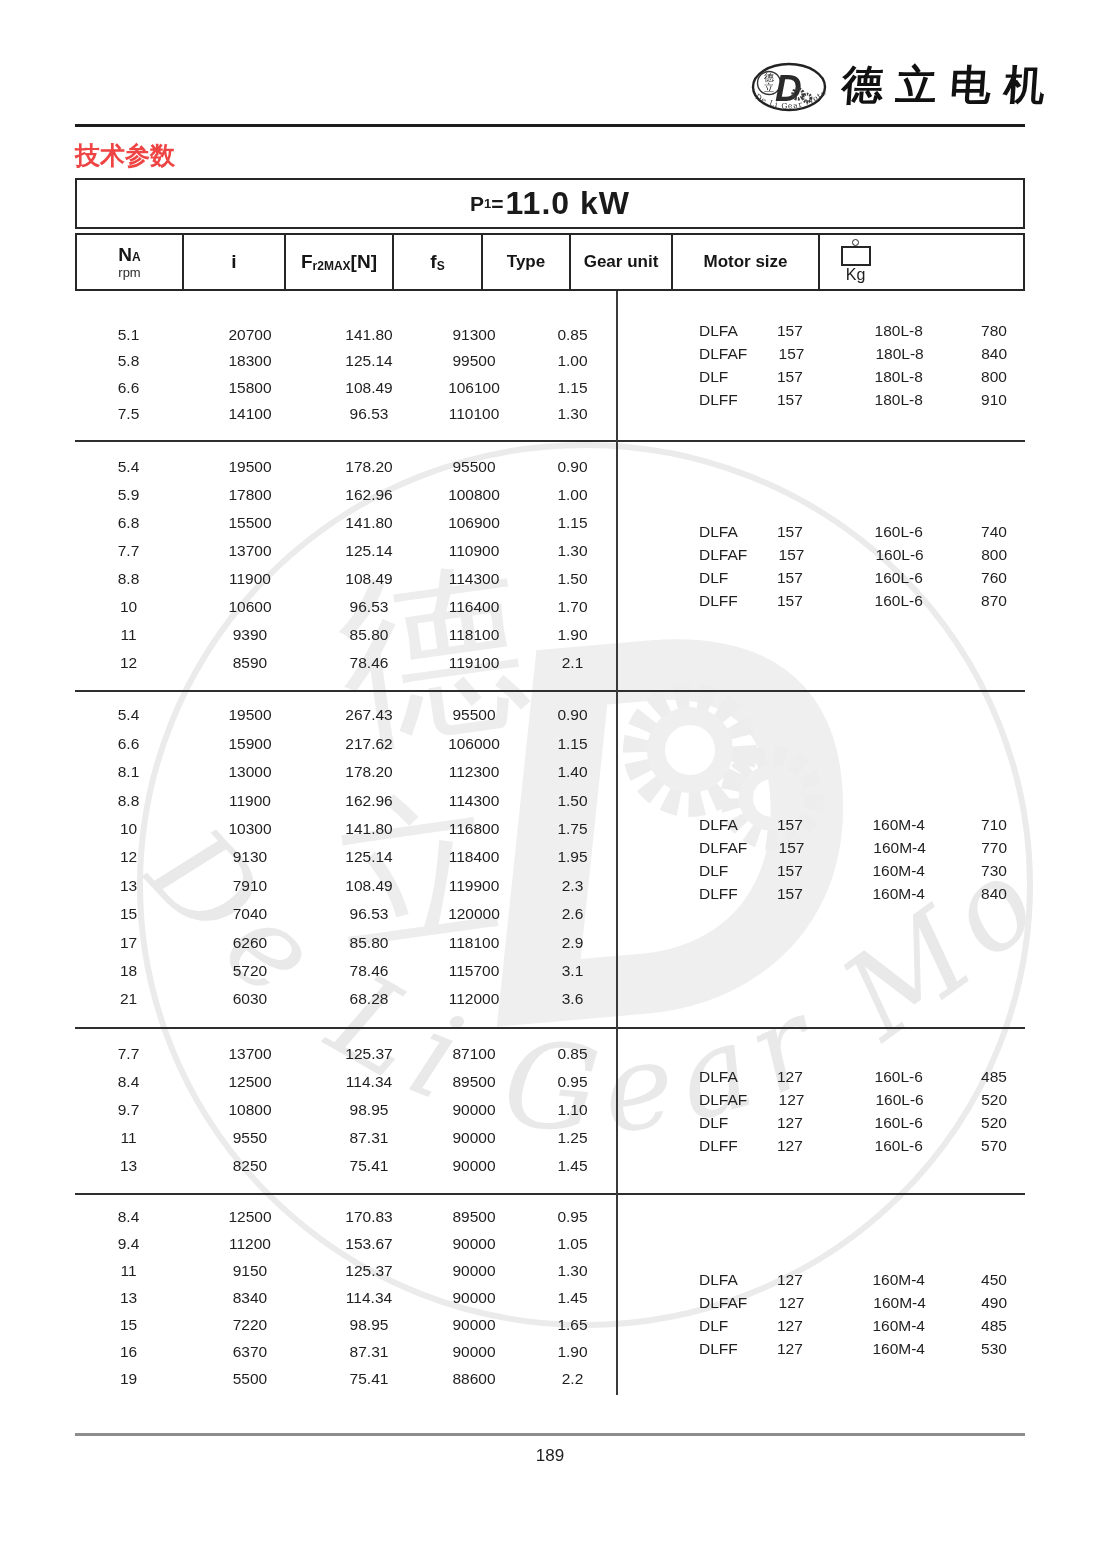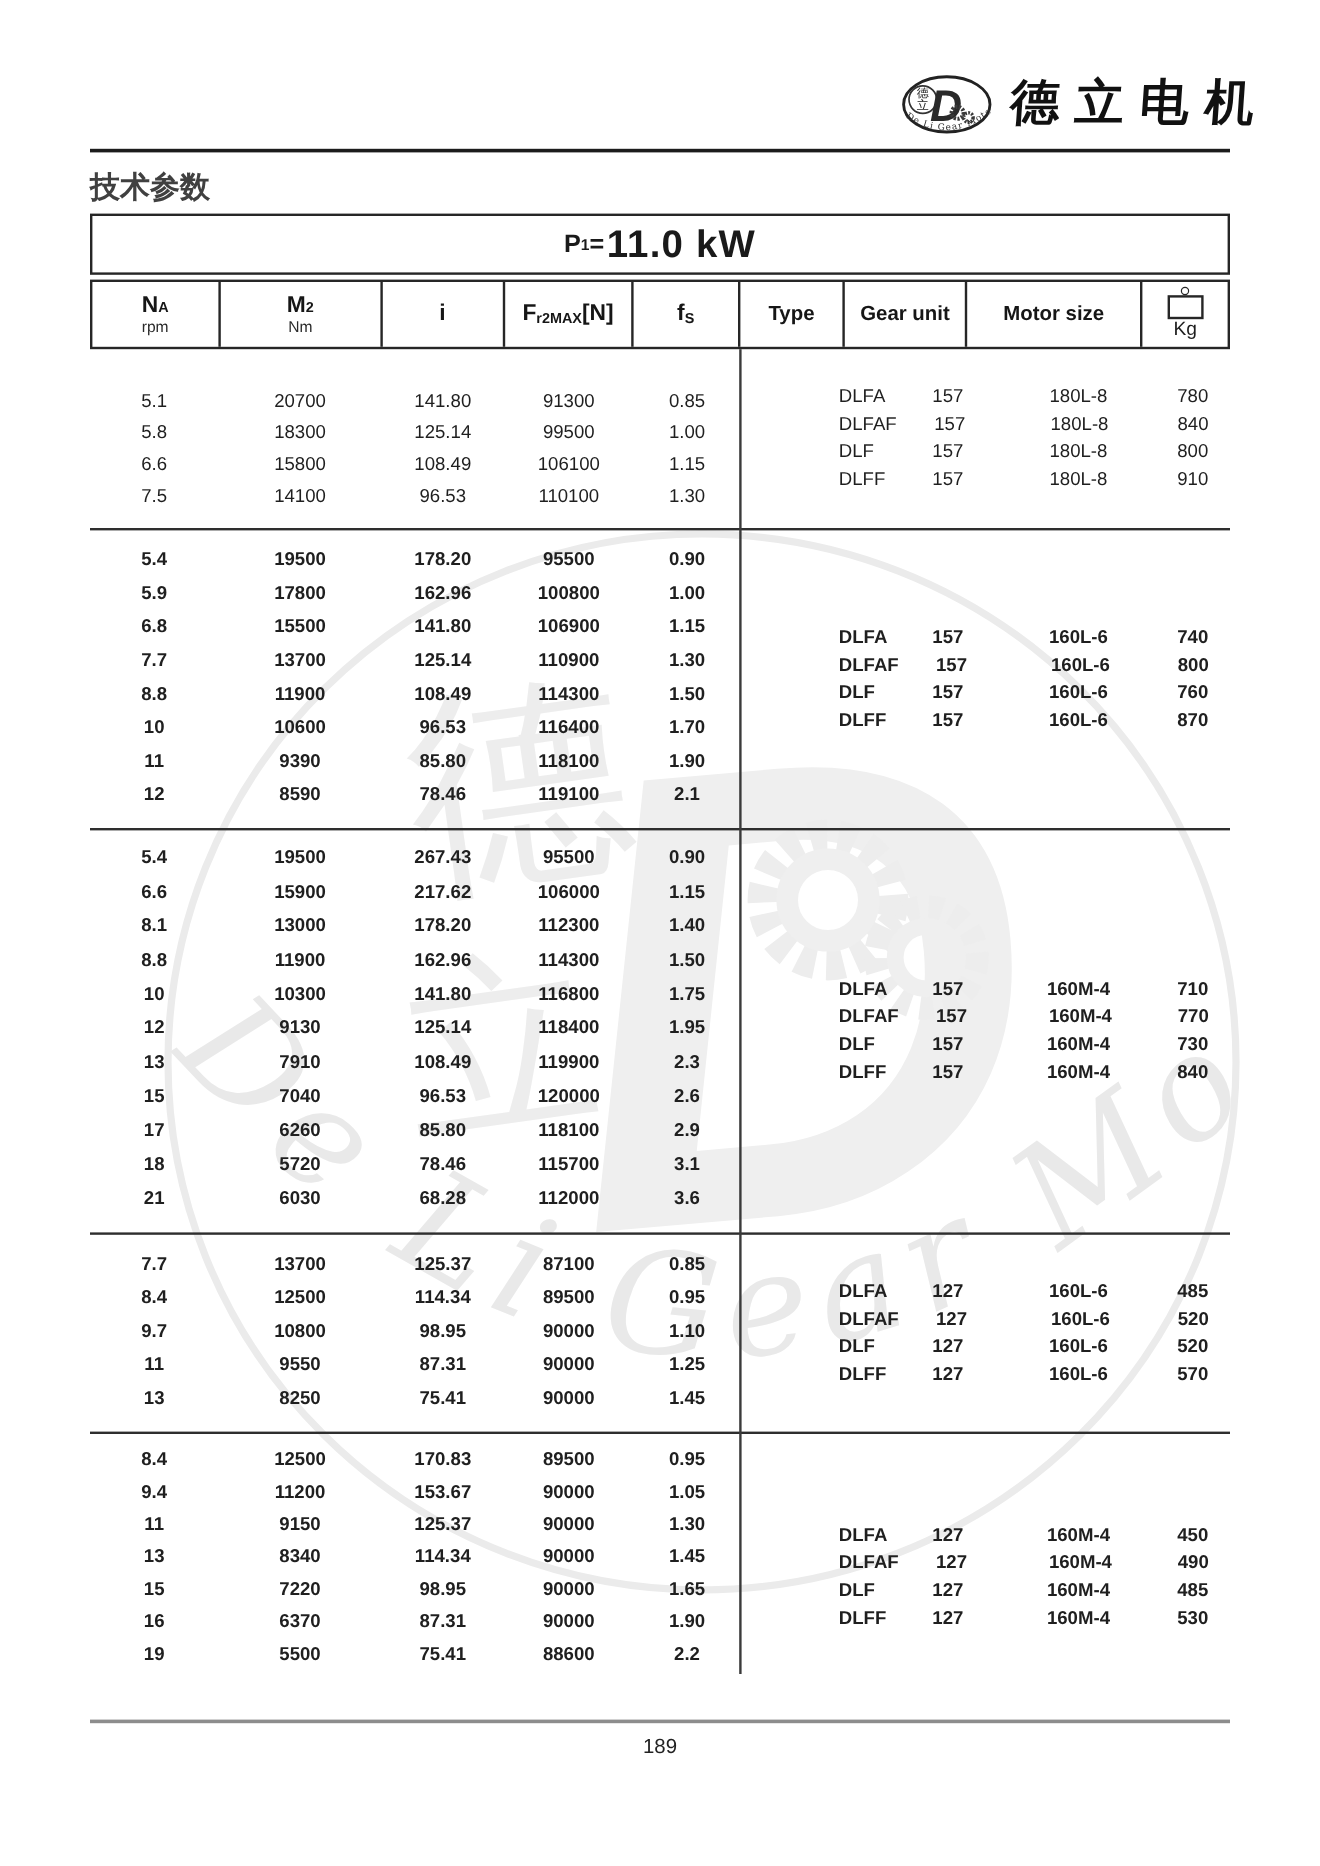--- a/index.html
+++ b/index.html
@@ -8,21 +8,21 @@
   
   .wm{position:absolute;inset:0;z-index:0;pointer-events:none;}
   
   .brand{position:absolute;top:50px;left:738px;width:310px;height:78px;z-index:2;}
   .logo-svg{position:absolute;left:0;top:6px;}
   .brand-cn{position:absolute;left:104px;top:8px;font-family:"DejaVu Serif","Liberation Serif",serif;
             font-weight:bold;font-size:41px;letter-spacing:13px;color:#111;white-space:nowrap;
             transform:skewX(-4deg);}
   .top-rule{position:absolute;left:75px;top:124px;width:950px;height:3px;background:#1c1c1c;z-index:2;}
   
-  .section-cn{position:absolute;left:75px;top:139px;font-size:25px;font-weight:600;color:#404040;z-index:2;}
+  .section-cn{position:absolute;left:75px;top:139px;font-size:25px;font-weight:600;color:#ef4444;z-index:2;}
   .section-en{position:absolute;left:488px;top:141px;width:340px;text-align:center;
               font-size:22px;font-weight:bold;color:#1b1b1b;z-index:2;}
   
   .power-box{position:absolute;left:75px;top:178px;width:950px;height:51px;border:2px solid #262626;
              box-sizing:border-box;display:flex;align-items:center;justify-content:center;z-index:2;background:transparent;}
   .power-box .p{font-size:21px;font-weight:bold;}
   .power-box .p-sub{font-size:13px;font-weight:bold;vertical-align:-2px;}
   .power-box .p-val{font-size:32px;font-weight:bold;letter-spacing:1px;margin-left:2px;}
   
   .thead{position:absolute;left:75px;top:233px;width:950px;height:58px;border:2px solid #262626;
@@ -38,21 +38,21 @@
   .hc5{width:88px}.hc6{width:102px}.hc7{width:147px}.hc8{width:71px}
   .kg-icon{position:relative;width:26px;height:16px;border:2px solid #262626;margin:6px auto 1px;}
   .kg-icon::before{content:"";position:absolute;left:50%;top:-9px;width:5px;height:5px;margin-left:-4px;
                    border:1.5px solid #262626;border-radius:50%;background:#fff;}
   .kg-label{font-size:16px;color:#1d1d1d;}
   
   .data-area{position:absolute;left:75px;top:291px;width:950px;height:1142px;z-index:1;
              border-bottom:3px solid #8d8d8d;box-sizing:content-box;}
   .vline{position:absolute;left:541px;top:0;width:2px;height:1104px;background:#3a3a3a;}
   .block{display:flex;box-sizing:border-box;}
-  .block + .block{border-top:2px solid #2e2e2e;font-weight:bold;}
+  .block + .block{border-top:2px solid #2e2e2e;}
   .block-left{width:542px;display:flex;flex-direction:column;justify-content:space-evenly;box-sizing:border-box;}
   .block-right{width:408px;display:flex;flex-direction:column;justify-content:center;}
   .b1 .block-left{padding-top:26px;padding-bottom:8px;}
   .b2 .block-left{padding-top:6px;padding-bottom:8px;}
   .b3 .block-left{padding-top:4px;padding-bottom:8px;}
   .b4 .block-left{padding-top:6px;padding-bottom:8px;}
   .b5 .block-left{padding-top:4px;padding-bottom:36px;}
   .drow{display:flex;align-items:center;}
   .dcell{font-size:15.5px;color:#1f1f1f;text-align:center;}
   .lc0{width:107px}.lc1{width:136px}.lc2{width:102px}.lc3{width:108px}.lc4{width:89px}
@@ -116,24 +116,20 @@
       <span class="p-sub">1</span>
       <span class="p">=</span>
       <span class="p-val">11.0 kW</span>
   </div>
 
   <div class="thead">
     <div class="hcell hc0">
       <div class="h-main"><span>N</span><span class="h-sub">A</span></div>
       <div class="h-unit">rpm</div>
     </div>
-    <div class="hcell hc1">
-      <div class="h-main"><span>M</span><span class="h-sub">2</span></div>
-      <div class="h-unit">Nm</div>
-    </div>
     <div class="hcell hc2">
       <div class="h-main">i</div>
     </div>
     <div class="hcell hc3">
       <div class="h-main"><span>F</span><span class="h-sublow">r2MAX</span><span>[N]</span></div>
     </div>
     <div class="hcell hc4">
       <div class="h-main"><span>f</span><span class="h-sublow">S</span></div>
     </div>
     <div class="hcell hc5">

